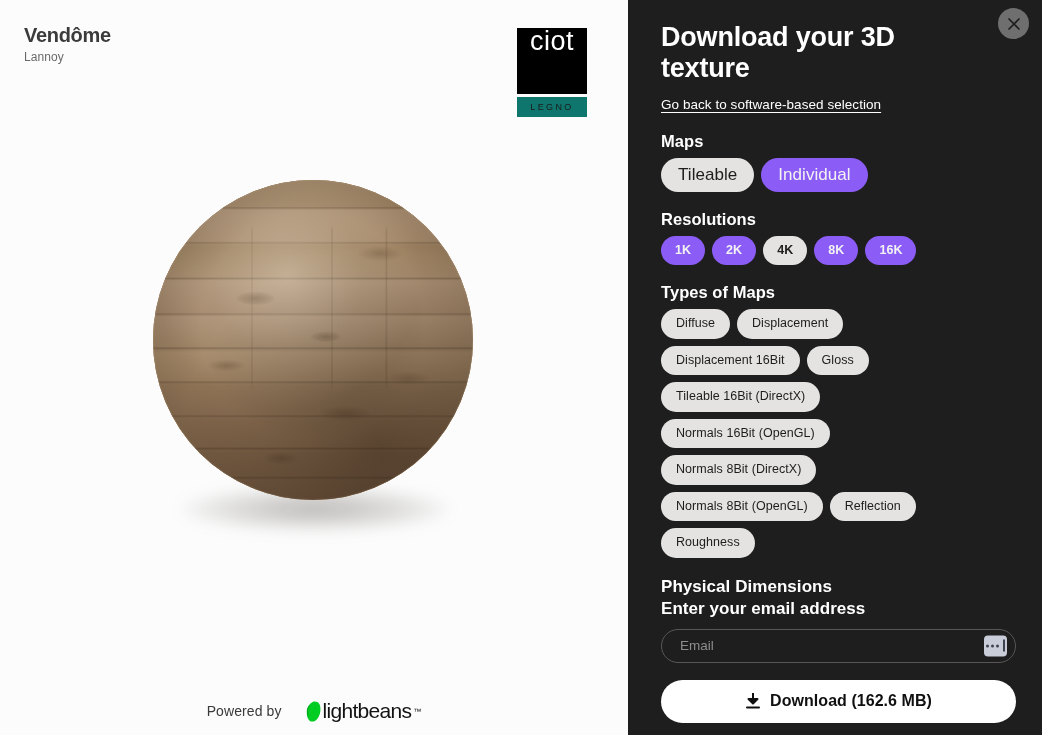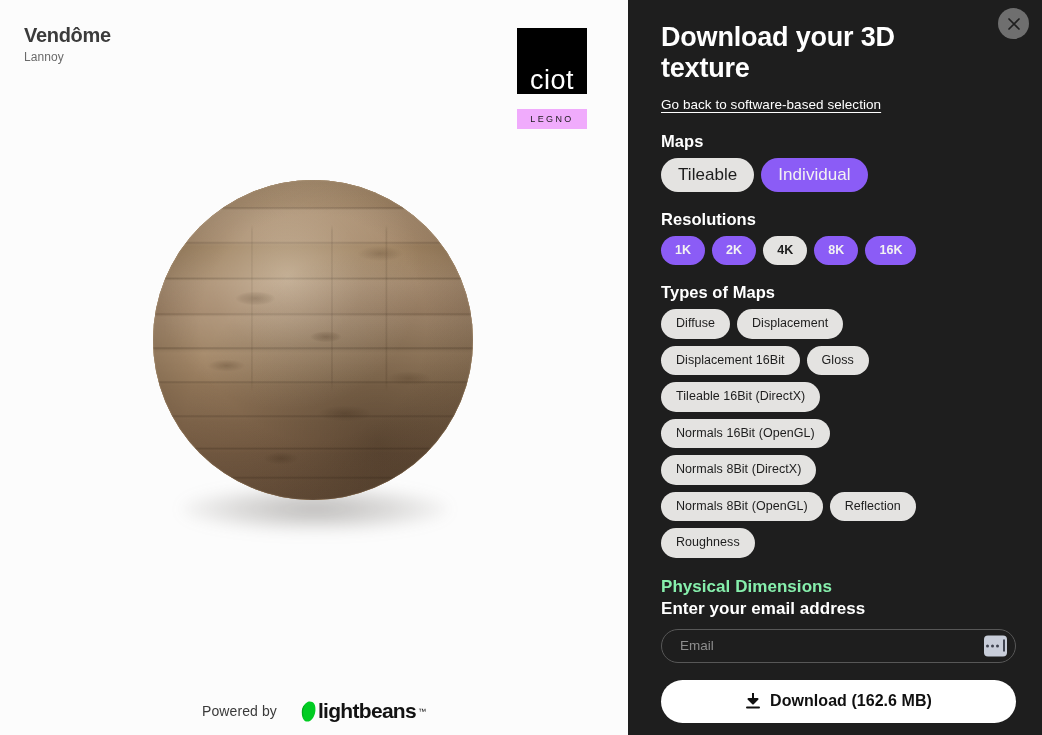--- a/index.html
+++ b/index.html
@@ -33,28 +33,28 @@
   }
   .product-sub {
     font-size: 12px; color: #6a6a6a; margin-top: 4px; letter-spacing: 0.1px;
   }
   .brand-logo {
     width: 70px; display: flex; flex-direction: column; align-items: stretch;
     margin-top: 4px; margin-right: 17px;
   }
   .brand-mark {
     background: #000; height: 66px;
-    display: flex; align-items: flex-end; justify-content: center;
+    display: flex; align-items: flex-start; justify-content: center;
   }
   .brand-mark-text {
     color: #fff; font-size: 27px; font-weight: 500;
     letter-spacing: 0.5px; line-height: 1; font-family: "Liberation Sans", sans-serif;
   }
   .brand-sub {
-    background: #f0abfc; height: 20px; margin-top: 15px;
+    background: #0f766e; height: 20px; margin-top: 3px;
     display: flex; align-items: center; justify-content: center;
     color: #1a1a1a; font-size: 9px; letter-spacing: 2.4px; font-weight: 500;
   }
 
   
   .sphere-stage {
     position: absolute; left: 0; top: 150px; width: 628px; height: 440px;
     display: flex; align-items: center; justify-content: center;
   }
   .sphere-wrap { position: relative; width: 322px; height: 380px; }
@@ -144,21 +144,21 @@
 
   
   .viewer-footer {
     position: absolute; left: 0; bottom: 12px; width: 628px;
     display: flex; align-items: center; justify-content: center; gap: 24px;
   }
   .powered-by { font-size: 14px; color: #3a3a3a; letter-spacing: 0.1px; }
   .lb-logo { display: flex; align-items: center; gap: 2px; }
   .lb-bean { display: block; }
   .lb-word {
-    font-size: 21px; font-weight: bold; color: #121212; letter-spacing: -0.7px;
+    font-size: 21px; font-weight: normal; color: #121212; letter-spacing: -0.7px;
   }
   .lb-tm { font-size: 8px; color: #121212; vertical-align: super; }
 
   
   .panel {
     position: relative;
     width: 414px; height: 735px; flex: 0 0 414px;
     background: #1e1e1e;
     color: #ffffff;
     padding: 22px 26px 0 33px;
@@ -193,21 +193,21 @@
     letter-spacing: 0.05px;
     white-space: nowrap;
   }
   .chip.on  { background: #e4e3e1; color: #1d1d1d; }
   .chip.off { background: #8b5cf6; color: #f2f2f2; }
   .chip.res { padding: 8px 14px 9px 14px; font-weight: bold; font-size: 12.5px; }
   .chip.maps-opt { padding: 8px 17px 9px 17px; font-size: 17px; }
   .types-row { margin-bottom: 7px; }
 
   .heading-dim {
-    font-size: 17px; font-weight: bold; color: #86efac;
+    font-size: 17px; font-weight: bold; color: #ffffff;
     margin-top: 19px; letter-spacing: 0.05px;
   }
   .heading-email {
     font-size: 17px; font-weight: bold; color: #fff;
     margin-top: 2px; margin-bottom: 10px; letter-spacing: 0.05px;
   }
 
   .email-field {
     position: relative;
     height: 34px; width: 355px;

